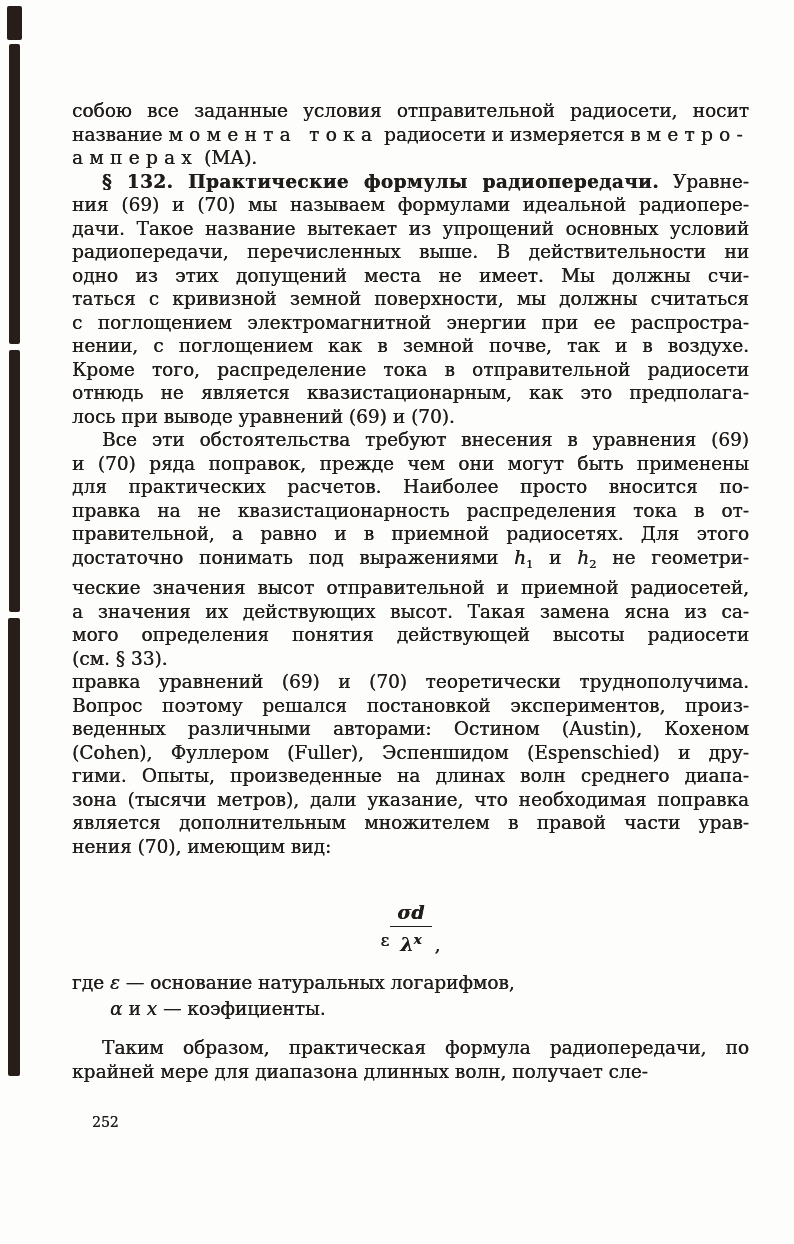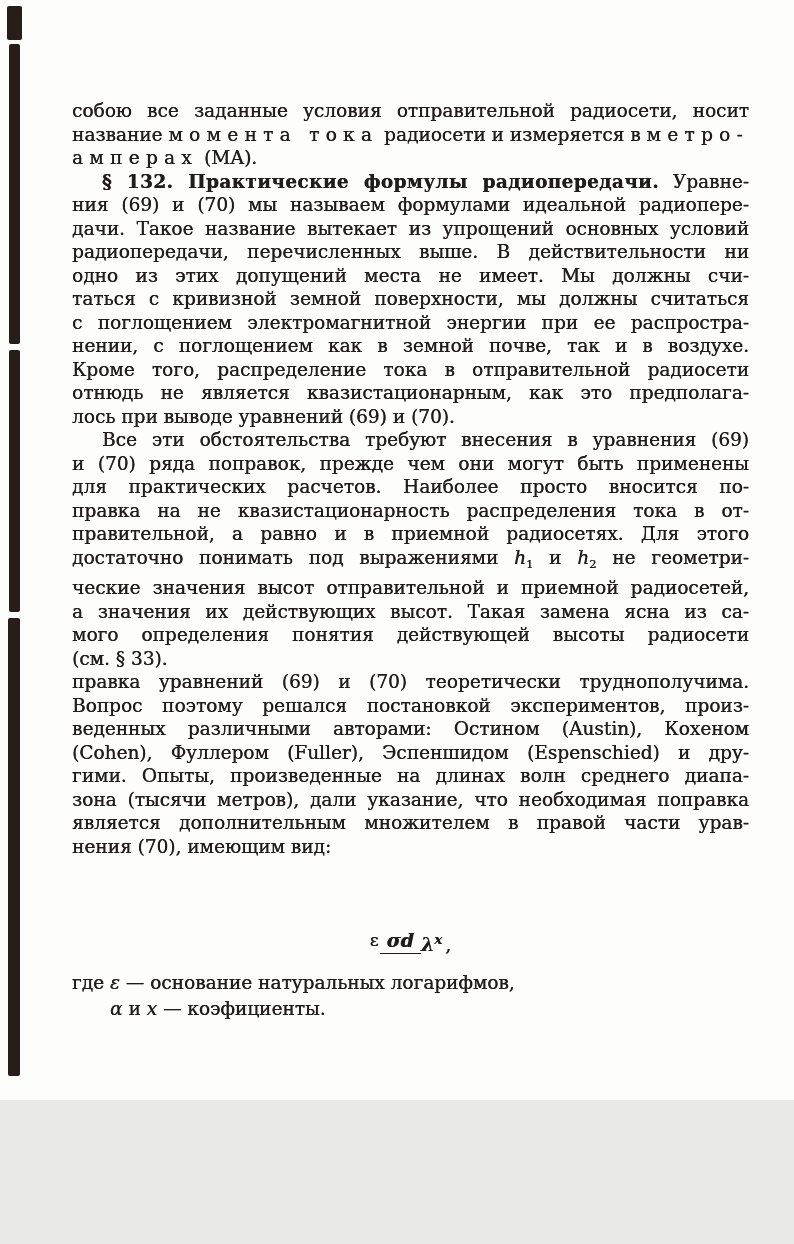--- a/index.html
+++ b/index.html
@@ -4,21 +4,21 @@
 <style>
   :root{
     --paper:#fdfdfb;
     --ink:#211d1a;
     --edge:#1b120d;
   }
   html,body{margin:0;padding:0;}
   body{background:#e9e9e7;}
   .page{
     position:relative;
-    width:794px;height:1100px;
+    width:794px;height:1244px;
     margin:0 auto;
     background:var(--paper);
     overflow:hidden;
     font-family:"DejaVu Serif", serif;
     color:var(--ink);
   }
   
   .edge-seg{position:absolute;background:var(--edge);border-radius:2px;opacity:.95;}
   .edge-1{left:7px;top:6px;width:15px;height:34px;}
   .edge-2{left:9px;top:44px;width:11px;height:300px;}
@@ -44,21 +44,21 @@
   span.sub{vertical-align:-4px;font-size:0.62em;}
   span.sup{vertical-align:6px;font-size:0.62em;}
 
   
   .formula{
     margin-top:12px;height:90px;
     display:flex;justify-content:center;align-items:flex-end;
     font-size:19px;
   }
   .f-base{font-size:17px;margin:0 1px 8px 0;}
-  .f-frac{display:inline-flex;flex-direction:row;align-items:center;font-style:italic;font-weight:bold;margin-bottom:4px;}
+  .f-frac{display:inline-flex;flex-direction:column;align-items:center;font-style:italic;font-weight:bold;margin-bottom:4px;}
   .f-num{padding:0 7px 1px 7px;border-bottom:1.6px solid var(--ink);}
   .f-den{padding-top:1px;}
   .f-den .sup{vertical-align:7px;font-size:0.7em;}
   .f-comma{margin:0 0 4px 3px;}
 
   .page-number{
     position:absolute;left:92px;top:1114px;
     font-size:14px;text-shadow:0.3px 0 0 currentColor;
   }
 </style>
@@ -124,19 +124,23 @@
         <span class="f-den"><span>λ</span><span class="sup">x</span></span>
       </span>
       <span class="f-comma">,</span>
     </div>
 
     <div id="pblock-bottom">
         <div class="para where">
           <div class="line"><span>где </span><span class="i">ε</span><span> — основание натуральных логарифмов,</span></div>
           <div class="line ind2"><span class="i">α</span><span> и </span><span class="i">x</span><span> — коэфициенты.</span></div>
         </div>
+        <div class="para concl">
+          <div class="line j ind"><span>Таким образом, практическая формула радиопередачи, по</span></div>
+          <div class="line"><span>крайней мере для диапазона длинных волн, получает сле-</span></div>
+        </div>
       </div>
 
   </div>
 
   <div class="page-number">252</div>
 
 </div>
 
 </body></html>

